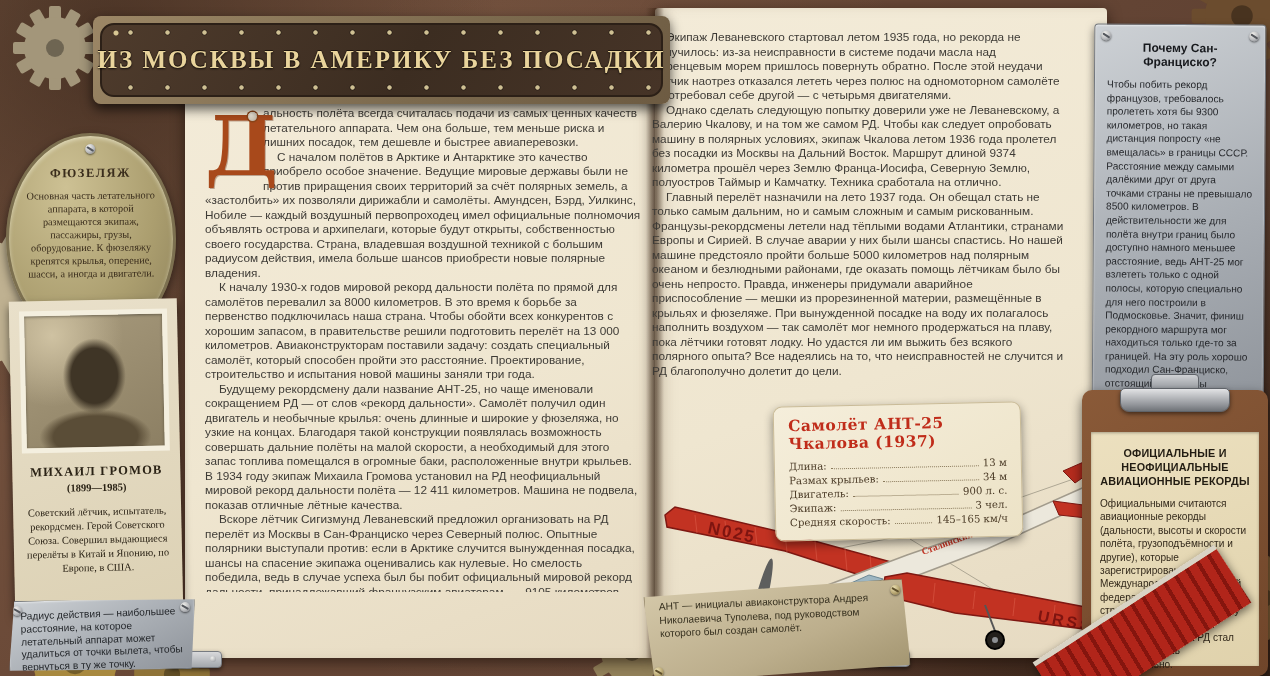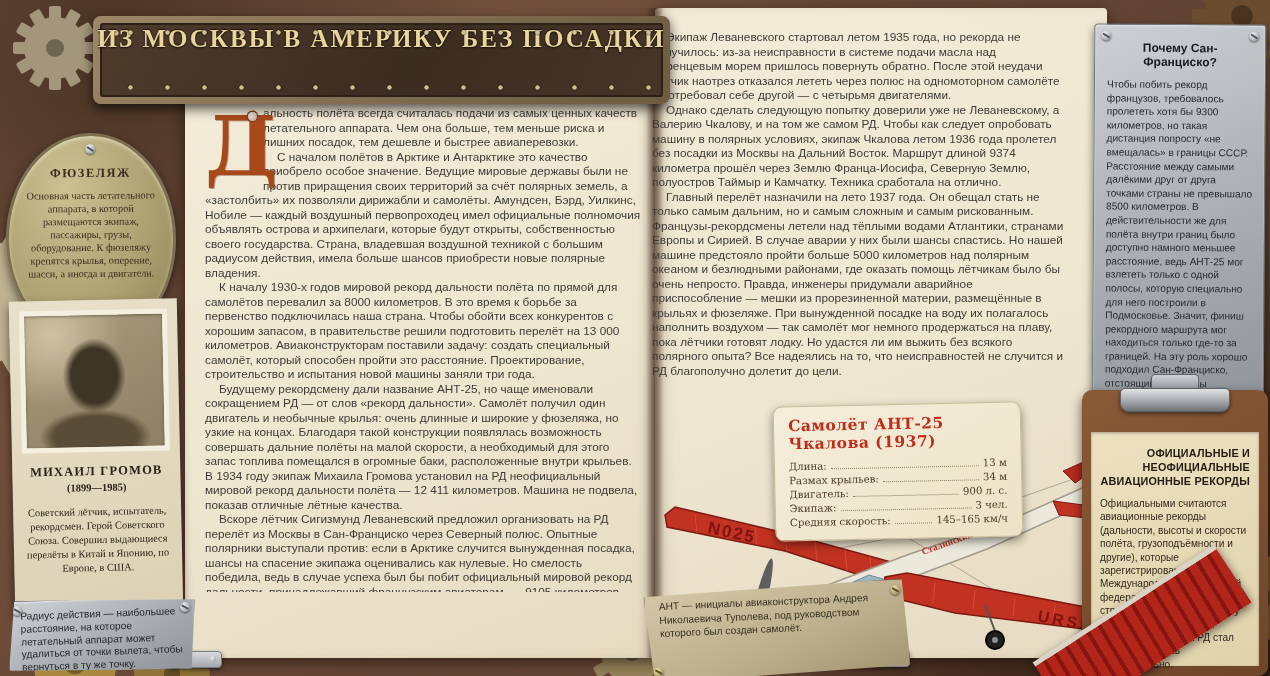--- a/index.html
+++ b/index.html
@@ -18,25 +18,25 @@
   .page.left{left:185px;top:86px;width:472px;height:572px;
     box-shadow:inset -14px 0 18px -12px rgba(70,45,25,.55),0 4px 14px rgba(20,10,5,.6);}
   .page.right{left:655px;top:8px;width:452px;height:650px;
     box-shadow:inset 14px 0 18px -12px rgba(70,45,25,.5),0 4px 14px rgba(20,10,5,.6);}
   .spine{position:absolute;left:646px;top:8px;width:18px;height:650px;z-index:3;
     background:linear-gradient(90deg,transparent,rgba(60,38,20,.35) 35%,rgba(50,30,15,.5) 55%,transparent);}
   
   .title-plaque{position:absolute;left:93px;top:16px;width:577px;height:88px;z-index:5;
     background:linear-gradient(135deg,#9c8766,#7c6a4e 60%,#6d5b42);
     border-radius:8px;box-shadow:0 5px 12px rgba(0,0,0,.65);padding:7px;box-sizing:border-box;}
-  .title-inner{position:relative;width:100%;height:100%;border-radius:3px;box-sizing:border-box;
+  .title-inner{position:relative;width:100%;height:100%;border-radius:14px;box-sizing:border-box;
     background:
       radial-gradient(circle 2px at 14px 8px,#d9c894 0 2px,transparent 3px),
       linear-gradient(120deg,#4e3b2c,#3c2d21 55%,#463427);
-    border:2px solid #2c2017;display:flex;align-items:flex-start;justify-content:center;}
+    border:2px solid #2c2017;display:flex;align-items:center;justify-content:center;}
   .title-rivets-top,.title-rivets-bottom{position:absolute;left:10px;right:10px;height:7px;
     background-image:radial-gradient(circle 2.4px,#cfc093 0 1.8px,rgba(0,0,0,.35) 2.6px,transparent 3.4px);
     background-size:37px 7px;background-repeat:repeat-x;}
   .title-rivets-top{top:4px;} .title-rivets-bottom{bottom:4px;}
   .title-text{font-family:"Liberation Serif",serif;font-weight:bold;font-size:25px;letter-spacing:2px;
     color:#e9d49c;text-shadow:0 -1px 0 #1c130c,0 1px 2px rgba(0,0,0,.8);white-space:nowrap;}
   
   .text-col{position:absolute;z-index:4;color:#3e3b36;font-size:11.8px;line-height:14.5px;text-align:left;}
   .text-col.left-col{left:205px;top:106px;width:436px;height:486px;overflow:hidden;}
   .text-col.right-col{left:652px;top:30px;width:414px;height:360px;overflow:hidden;}
@@ -104,21 +104,21 @@
   .why-title{font-weight:bold;font-size:12px;text-align:center;margin-bottom:9px;color:#17191d;}
   .why-text{font-size:10.1px;line-height:13.6px;color:#26282c;}
   
   .clipboard{position:absolute;left:1082px;top:390px;width:186px;height:286px;z-index:6;
     background:linear-gradient(150deg,#8a5a38,#6f452a);border-radius:10px;
     box-shadow:0 5px 12px rgba(0,0,0,.6);}
   .clip-paper{position:absolute;left:9px;right:9px;top:42px;bottom:10px;
     background:linear-gradient(160deg,#ece0bf,#e0d2ac);box-shadow:inset 0 1px 3px rgba(0,0,0,.3);
     padding:14px 9px;box-sizing:border-box;}
   .clip-title{font-family:"Liberation Sans",sans-serif;font-weight:bold;font-size:10.8px;line-height:14px;
-    text-align:right;color:#221c12;letter-spacing:.2px;margin-bottom:9px;}
+    text-align:center;color:#221c12;letter-spacing:.2px;margin-bottom:9px;}
   .clip-text{font-size:10.1px;line-height:13.4px;color:#33291b;}
   .clip-metal{position:absolute;left:50%;top:-16px;transform:translateX(-50%);width:110px;height:40px;z-index:7;}
   .clip-bar{position:absolute;left:0;right:0;top:14px;height:22px;border-radius:5px 5px 9px 9px;
     background:linear-gradient(#e2e3e5,#94979c 70%,#6f7control378);border:1px solid #5f6369;
     background:linear-gradient(#e2e3e5,#94979c 70%,#6f7378);box-shadow:0 2px 4px rgba(0,0,0,.5);}
   .clip-lever{position:absolute;left:50%;top:0;transform:translateX(-50%);width:46px;height:18px;
     border-radius:4px;background:linear-gradient(#cfd1d4,#85898f);border:1px solid #5f6369;}
   
   .grille{position:absolute;left:1034px;top:598px;width:216px;height:64px;z-index:7;
     transform:rotate(-33deg);border-top:5px solid #d9d3c5;box-shadow:0 3px 8px rgba(0,0,0,.5);

